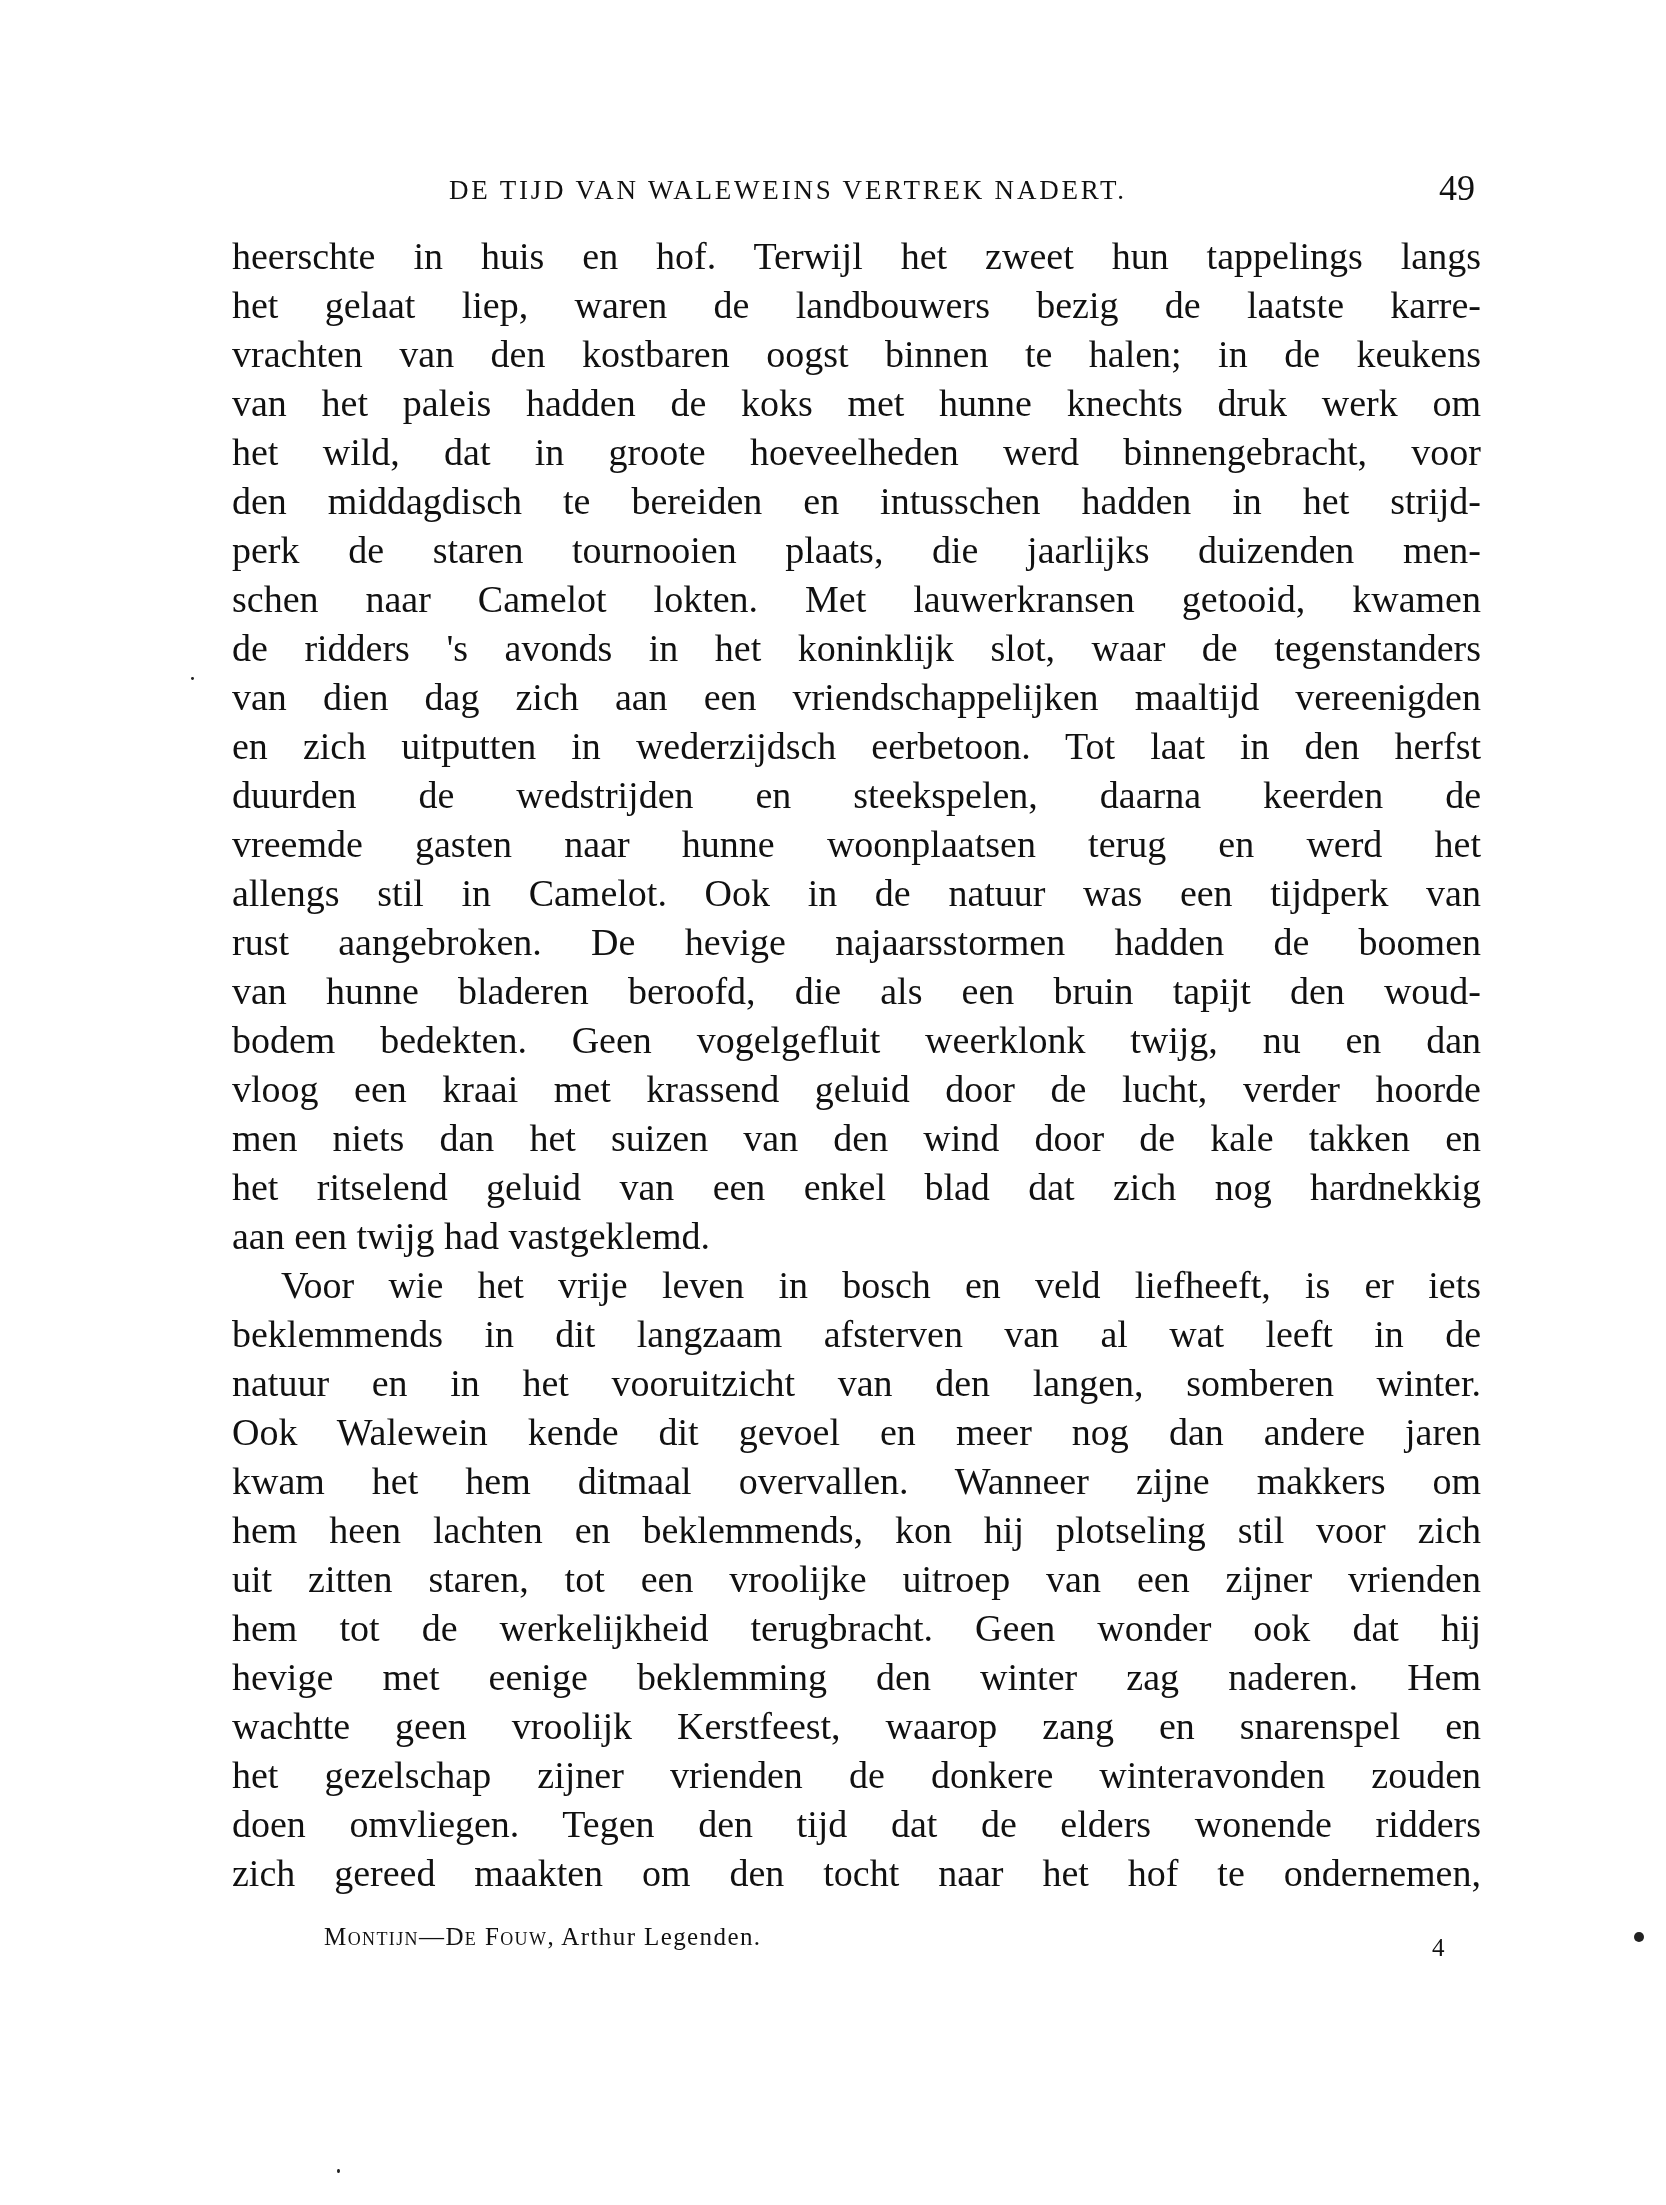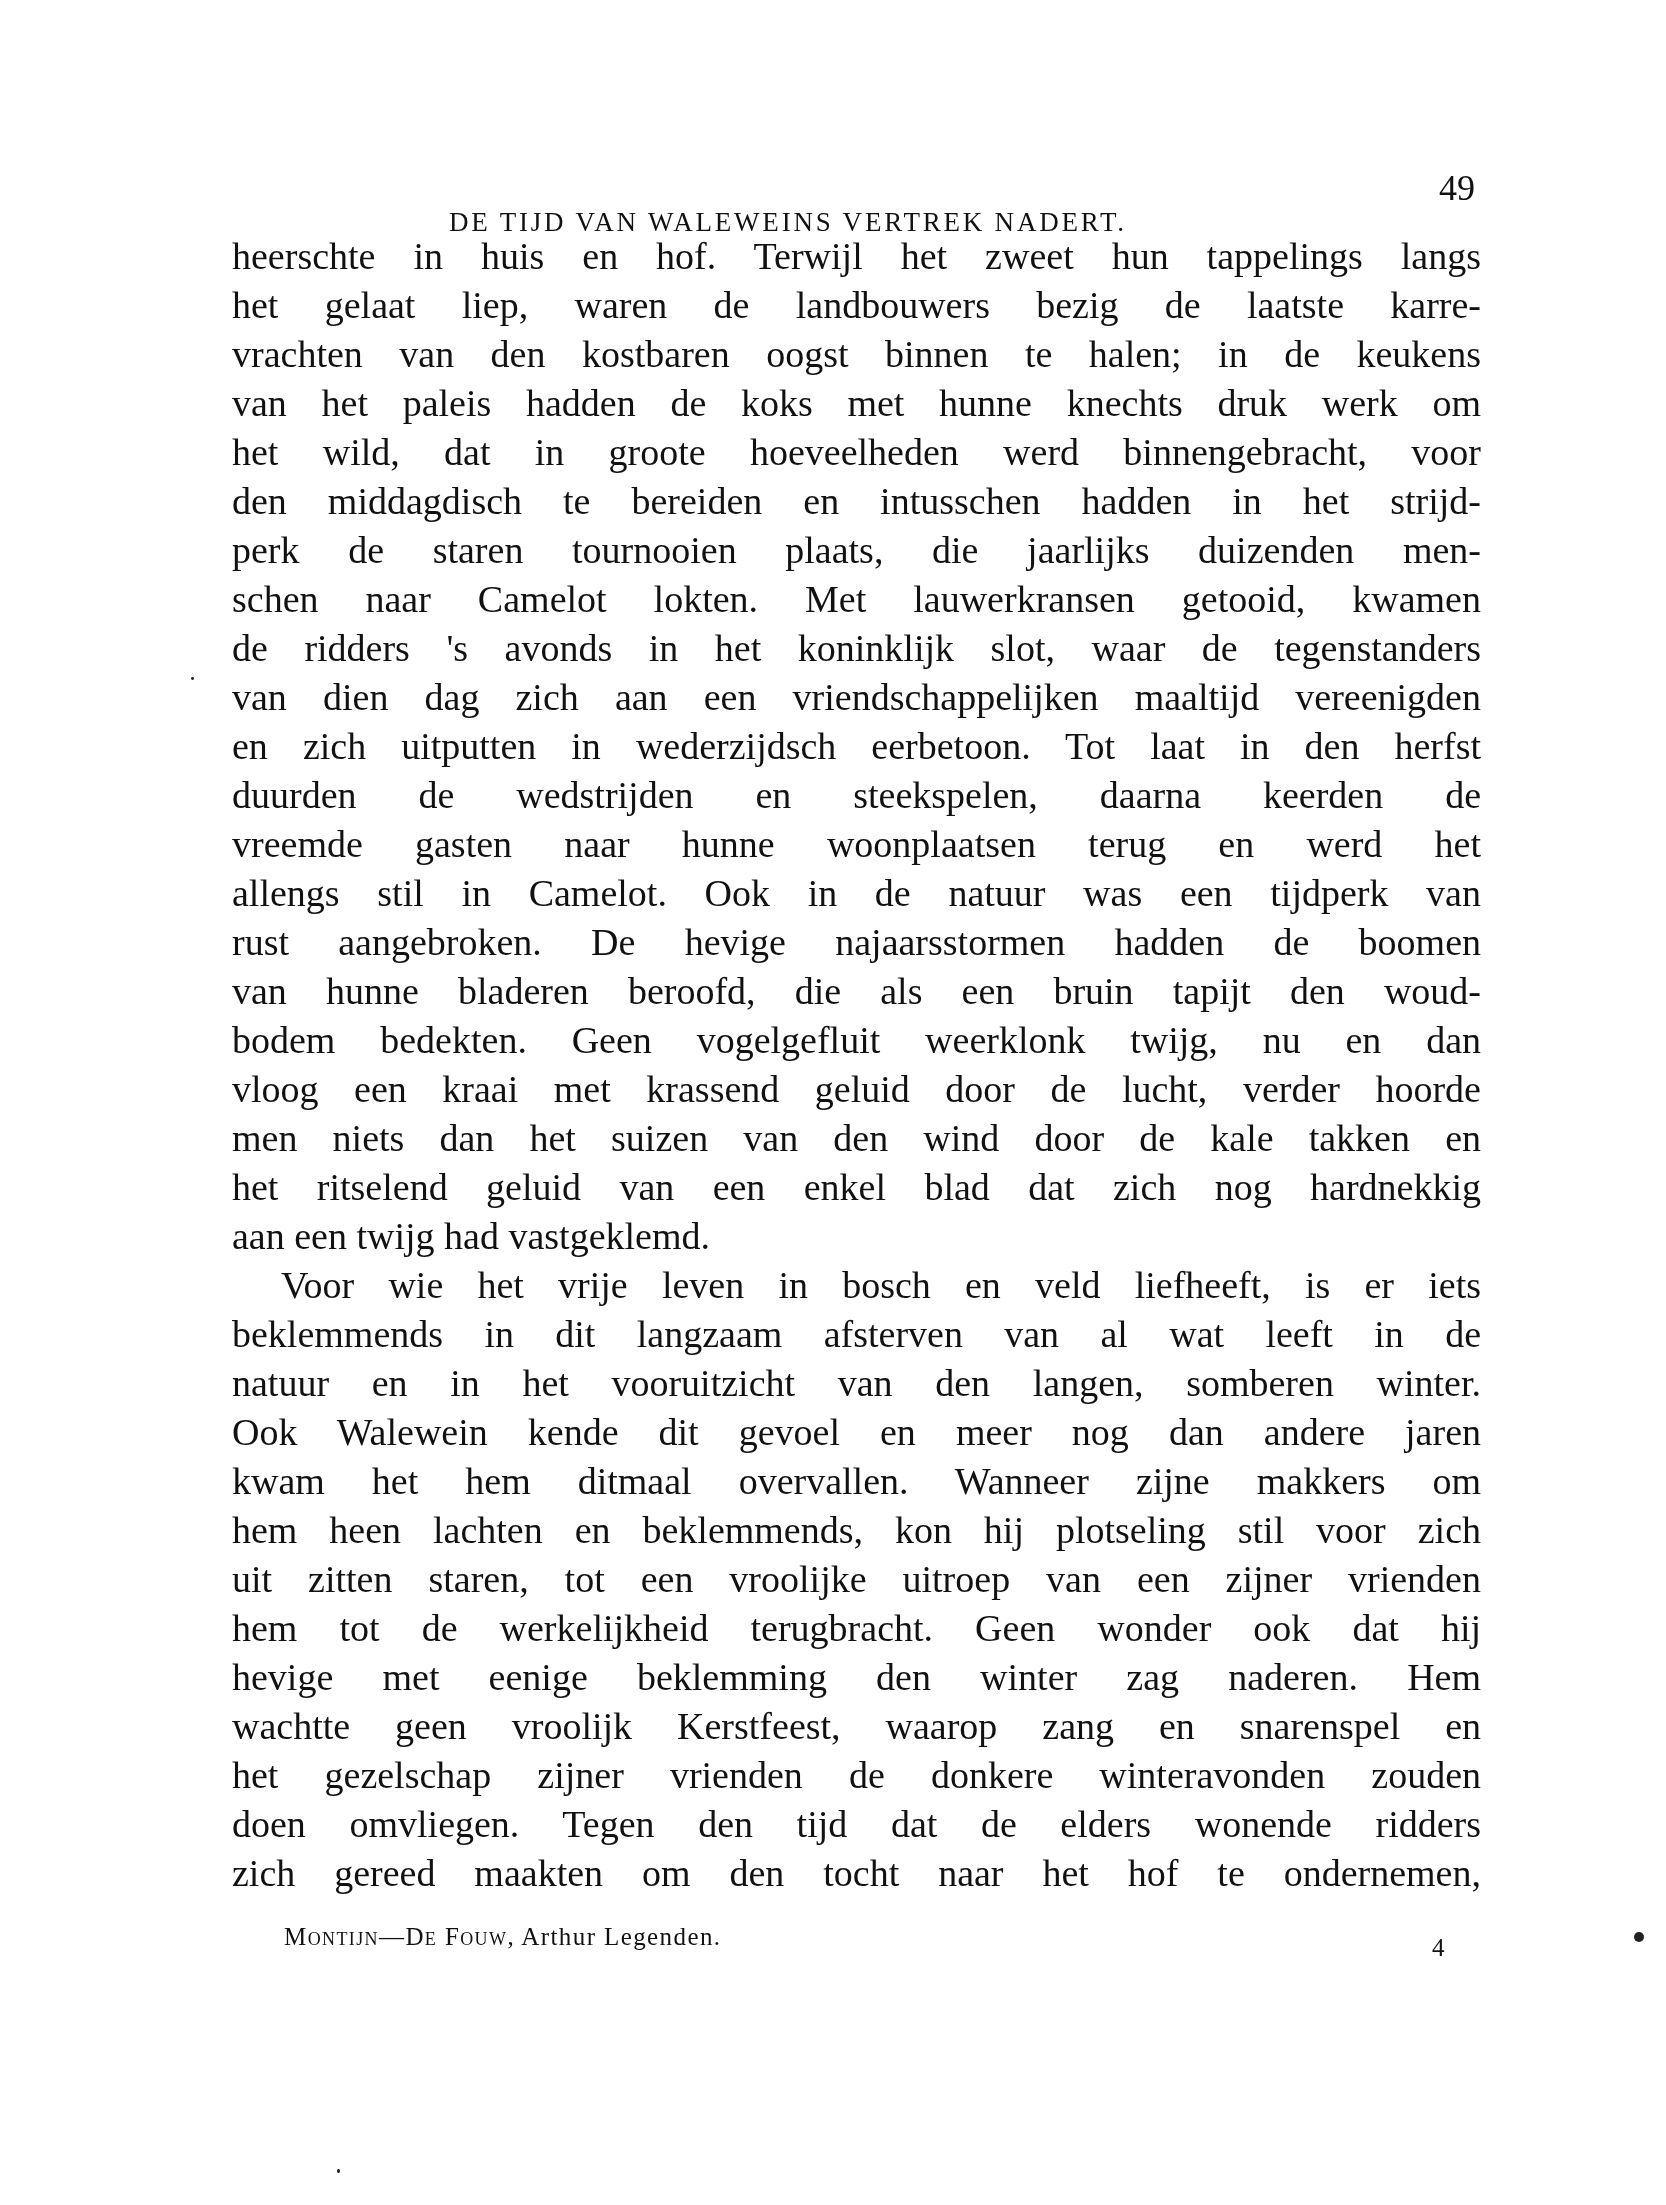--- a/index.html
+++ b/index.html
@@ -2,41 +2,41 @@
 <html style="font-size:11.2px"><head>
 <meta charset="utf-8">
 <style>
   html, body { margin: 0; padding: 0; background: #ffffff; }
   body {
     width: 1666px; height: 2205px; position: relative; overflow: hidden;
     font-family: "Liberation Serif", "DejaVu Serif", serif; color: #111111;
   }
   .running-head {
     position: absolute; left: 449px; top: 175px; width: 814px;
-    font-size: 27px; letter-spacing: 2.8px; white-space: nowrap; margin-top: 32px;
+    font-size: 27px; letter-spacing: 2.8px; white-space: nowrap;
   }
   .page-number {
     position: absolute; left: 1411px; top: 167px;
     font-size: 36px;
     margin-left: 28px;
   }
   .body-text {
     position: absolute; left: 232px; top: 232px; width: 1249px;
   }
   .line {
     height: 49px; line-height: 49px; font-size: 38px;
     white-space: nowrap; text-align: justify; text-align-last: justify;
   }
   .line.last { text-align-last: left; }
   .line.indent { padding-left: 49px; }
   .footer-sig {
     position: absolute; left: 284px; top: 1923px;
     font-size: 25px; letter-spacing: 1.4px; white-space: nowrap;
   }
-  .footer-sig .sc { font-variant: small-caps; }
+  .footer-sig .sc { font-variant: small-caps; margin-left: 40px; }
   .sheet-num {
     position: absolute; left: 1432px; top: 1934px; font-size: 25px;
   }
   .speck { position: absolute; background: #222; border-radius: 50%; }
 </style>
 </head>
 <body>
 
 <div class="running-head">DE TIJD VAN WALEWEINS VERTREK NADERT.</div>
 <div class="page-number">49</div>

